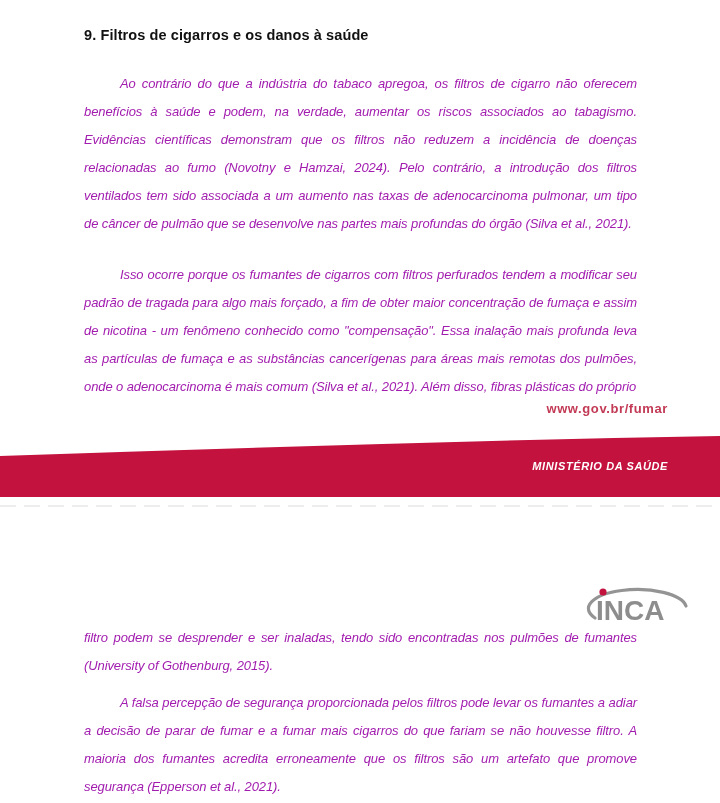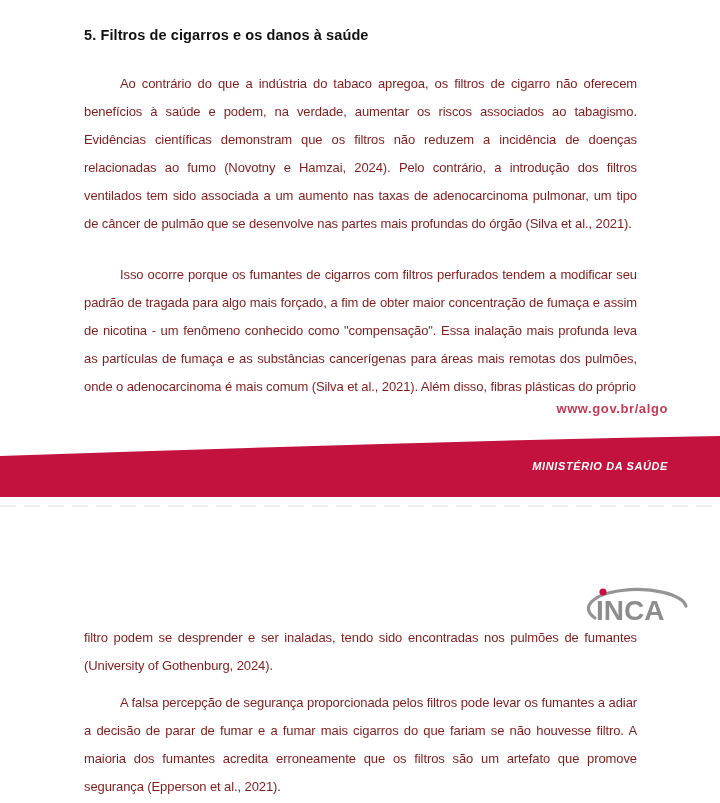--- a/index.html
+++ b/index.html
@@ -16,22 +16,23 @@
   .content {
     position:absolute; left:84px; top:0; width:553px;
   }
   .doc-heading {
     margin:27px 0 0 0;
     font-size:14.5px; font-weight:bold; color:#111;
     letter-spacing:0.1px;
   }
   .para {
     margin:0; text-align:justify;
-    font-size:13px; line-height:28px; color:#7f1d1d;
+    font-size:13px; line-height:28px; color:#a21caf;
     letter-spacing:-0.1px;
+    font-style:italic;
   }
   .indent { text-indent:36px; }
   #p1 { margin-top:27px; }
   #p2 { margin-top:23px; }
 
   .footer-url {
     position:absolute; top:401px; right:52px;
     font-size:13px; font-weight:bold; color:#c23a55;
     letter-spacing:0.6px;
   }
@@ -59,38 +60,38 @@
     position:absolute; left:84px; top:624px; width:553px;
   }
   #p4 { margin-top:9px; }
 </style>
 </head>
 <body>
 
 <div class="page">
 
   <div class="content">
-    <h1 class="doc-heading">5. Filtros de cigarros e os danos à saúde</h1>
+    <h1 class="doc-heading">9. Filtros de cigarros e os danos à saúde</h1>
     <p id="p1" class="para indent">Ao contrário do que a indústria do tabaco apregoa, os filtros de cigarro não oferecem benefícios à saúde e podem, na verdade, aumentar os riscos associados ao tabagismo. Evidências científicas demonstram que os filtros não reduzem a incidência de doenças relacionadas ao fumo (Novotny e Hamzai, 2024). Pelo contrário, a introdução dos filtros ventilados tem sido associada a um aumento nas taxas de adenocarcinoma pulmonar, um tipo de câncer de pulmão que se desenvolve nas partes mais profundas do órgão (Silva et al., 2021).</p>
     <p id="p2" class="para indent">Isso ocorre porque os fumantes de cigarros com filtros perfurados tendem a modificar seu padrão de tragada para algo mais forçado, a fim de obter maior concentração de fumaça e assim de nicotina - um fenômeno conhecido como "compensação". Essa inalação mais profunda leva as partículas de fumaça e as substâncias cancerígenas para áreas mais remotas dos pulmões, onde o adenocarcinoma é mais comum (Silva et al., 2021). Além disso, fibras plásticas do próprio</p>
   </div>
 
-  <div class="footer-url">www.gov.br/algo</div>
+  <div class="footer-url">www.gov.br/fumar</div>
 
   <svg class="banner-svg" viewBox="0 0 720 68" preserveAspectRatio="none">
     <path d="M0,26 C240,18 480,10 720,6 L720,67 L0,67 Z" fill="#c3123e"></path>
   </svg>
   <div class="banner-label">MINISTÉRIO DA SAÚDE</div>
 
   <div class="page-divider"></div>
 
   <svg class="inca-logo" viewBox="0 0 112 48">
     <path d="M 13 43 A 49 19 0 1 1 104 31" fill="none" stroke="#949494" stroke-width="3.2" stroke-linecap="round"></path>
     <text x="14" y="45">INCA</text>
     <circle cx="21" cy="17" r="3.6" fill="#c3123e"></circle>
   </svg>
 
   <div class="content-bottom">
-    <p id="p3" class="para">filtro podem se desprender e ser inaladas, tendo sido encontradas nos pulmões de fumantes (University of Gothenburg, 2024).</p>
+    <p id="p3" class="para">filtro podem se desprender e ser inaladas, tendo sido encontradas nos pulmões de fumantes (University of Gothenburg, 2015).</p>
     <p id="p4" class="para indent">A falsa percepção de segurança proporcionada pelos filtros pode levar os fumantes a adiar a decisão de parar de fumar e a fumar mais cigarros do que fariam se não houvesse filtro. A maioria dos fumantes acredita erroneamente que os filtros são um artefato que promove segurança (Epperson et al., 2021).</p>
   </div>
 
 </div>
 
 </body></html>

